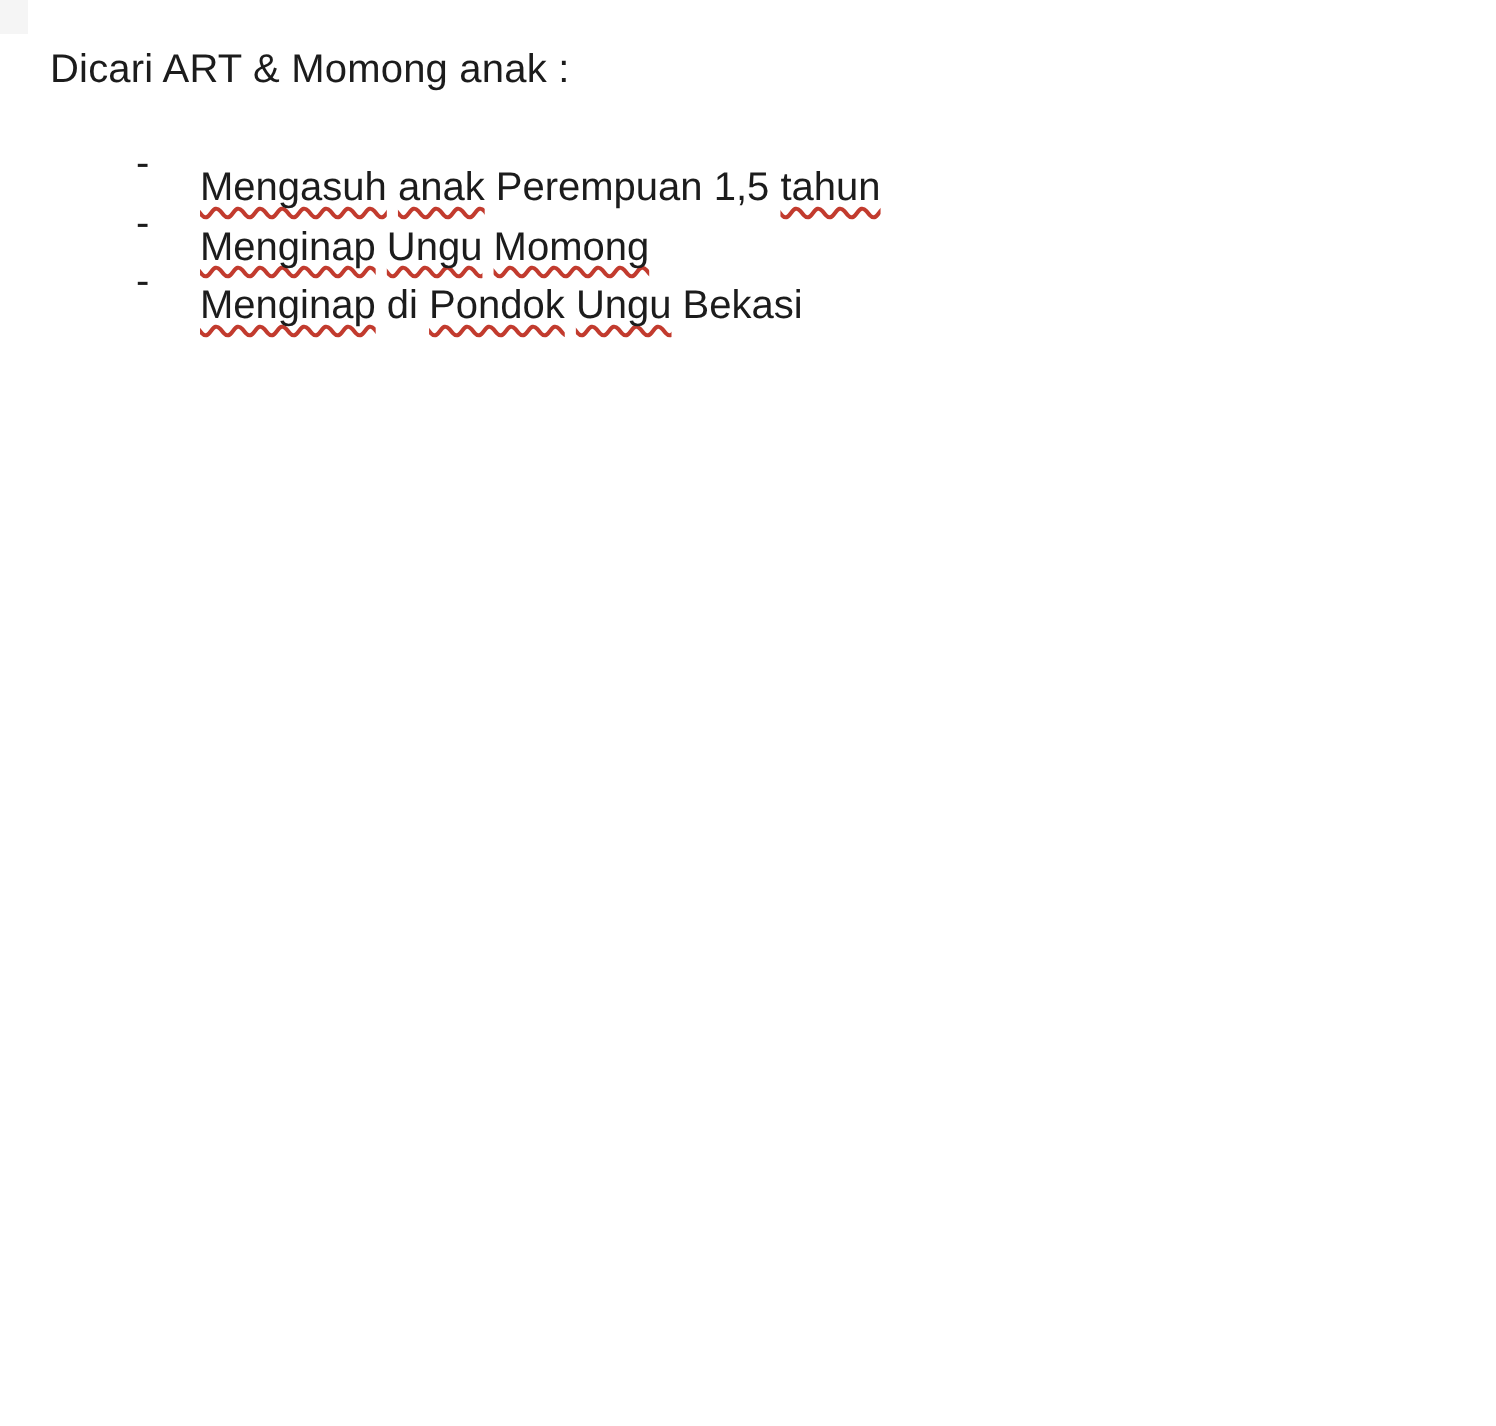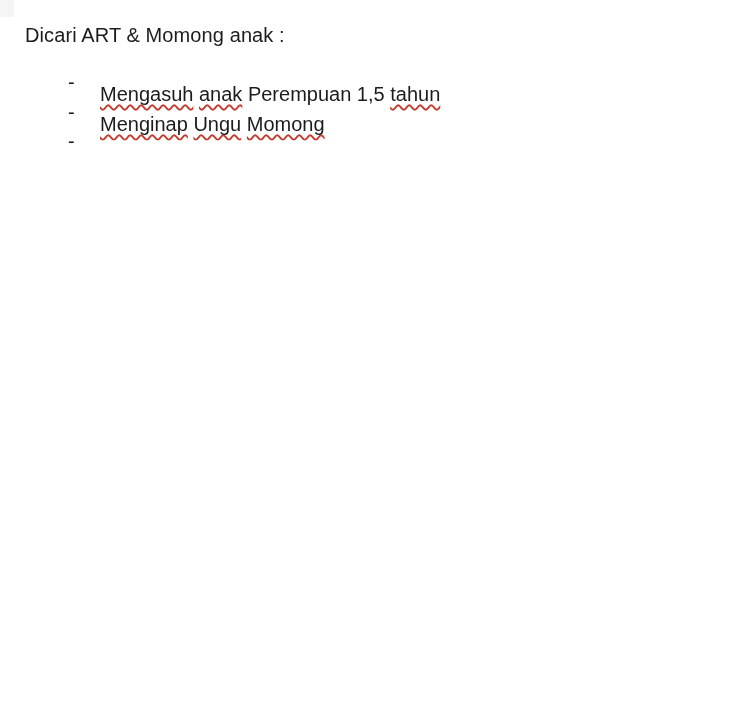--- a/index.html
+++ b/index.html
@@ -78,15 +78,16 @@
     <span class="runs"><span class="sq">Mengasuh</span><span> </span><span class="sq">anak</span><span> Perempuan 1,5 </span><span class="sq">tahun</span></span>
   </div>
 
   <div class="doc-list-item">
     <span class="bullet-dash">-</span>
     <span class="runs"><span class="sq">Menginap</span><span> </span><span class="sq">Ungu</span><span> </span><span class="sq">Momong</span></span>
   </div>
 
   <div class="doc-list-item">
     <span class="bullet-dash">-</span>
+    <span class="runs"><span class="sq">Menginap</span><span> di </span><span class="sq">Pondok</span><span> </span><span class="sq">Ungu</span><span> Bekasi</span></span>
   </div>
 
 </div>
 
 </body></html>

